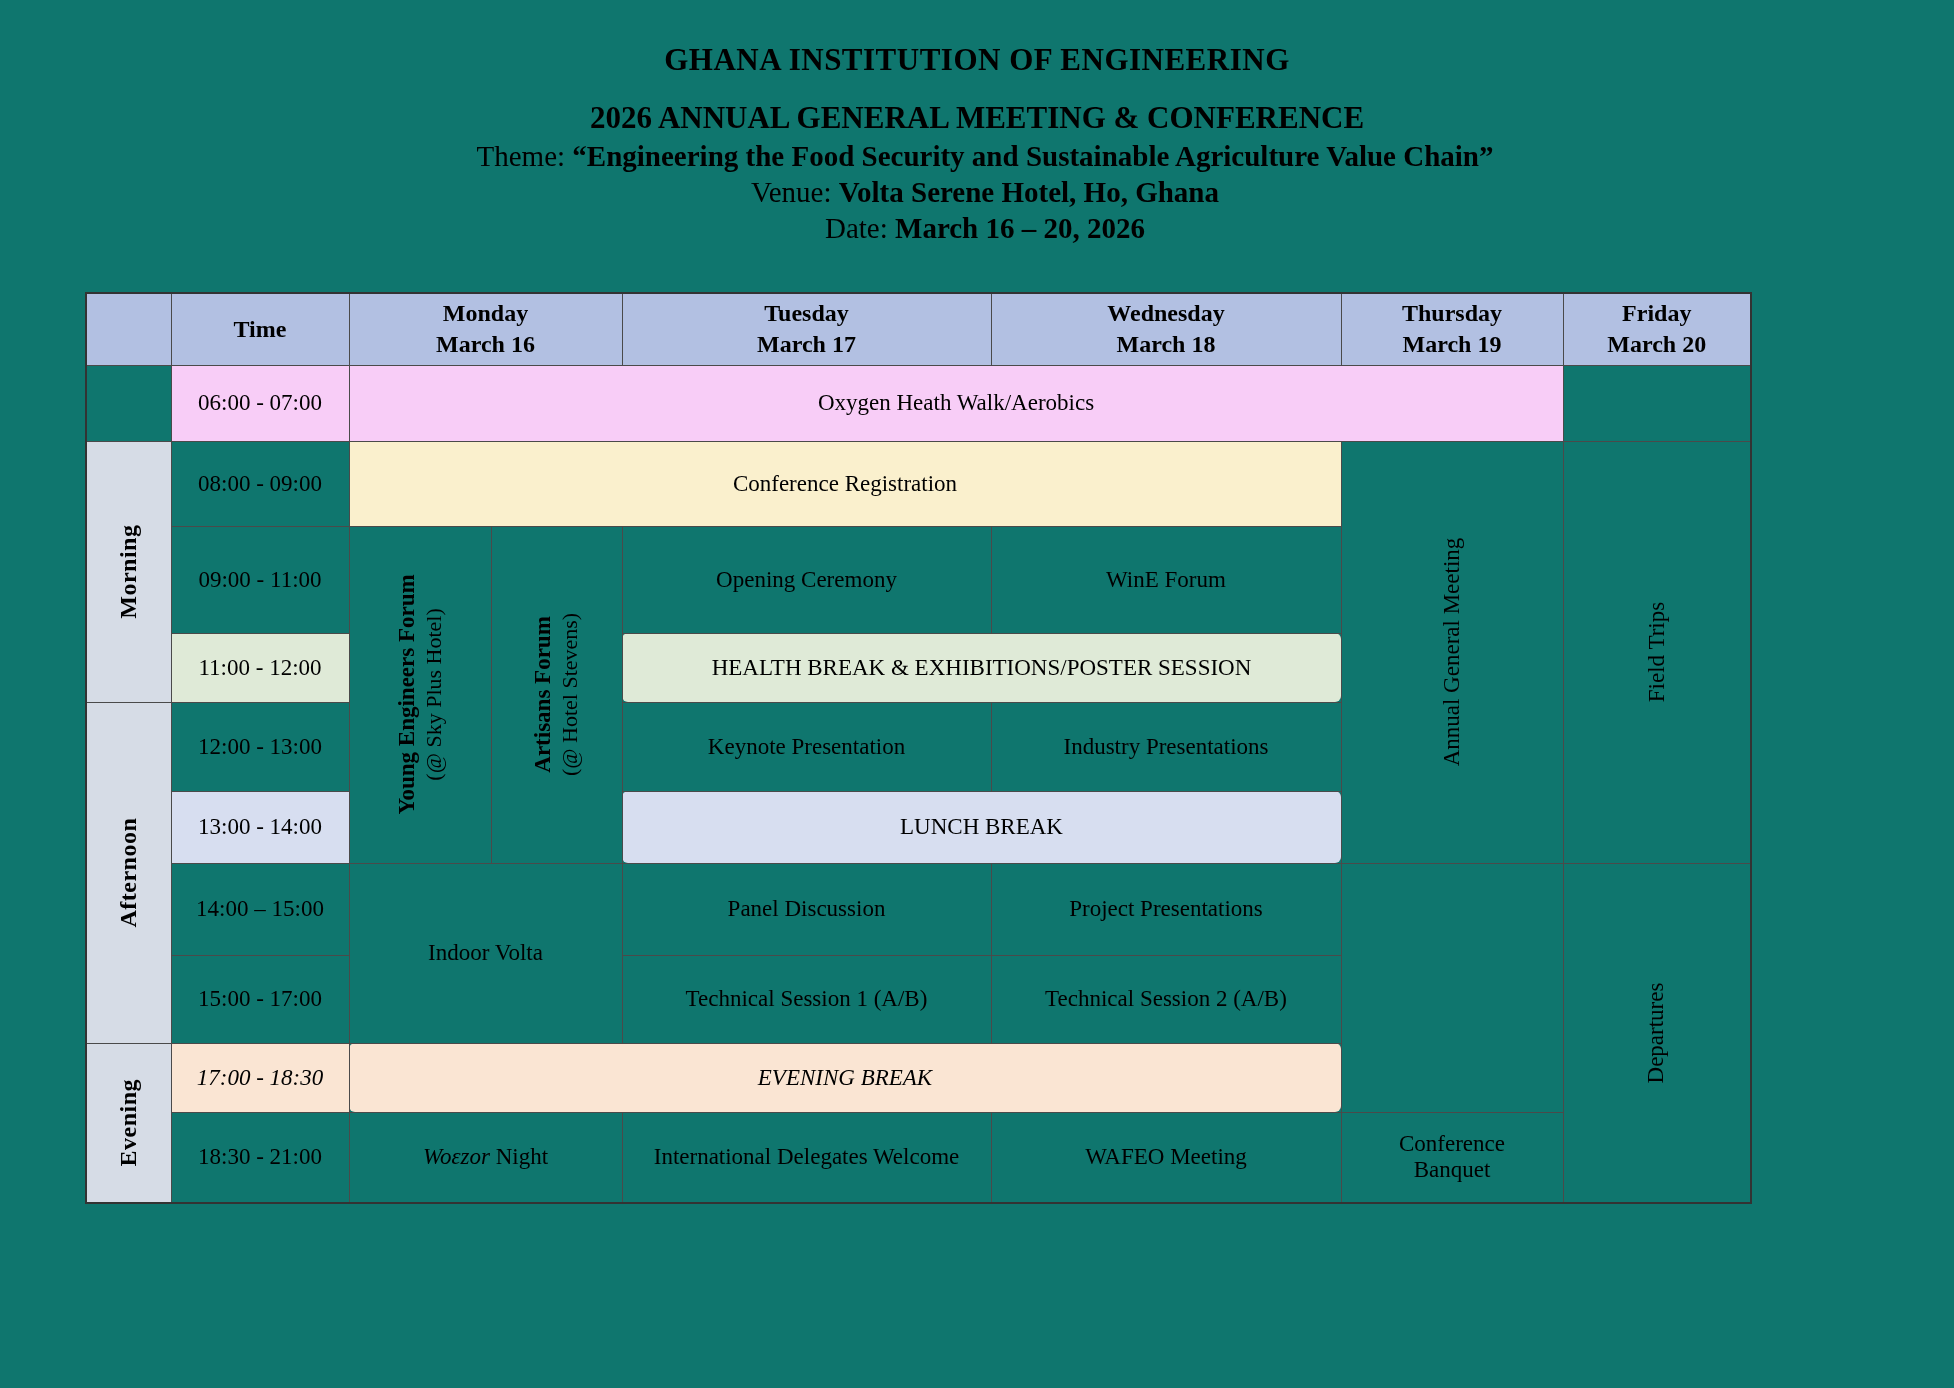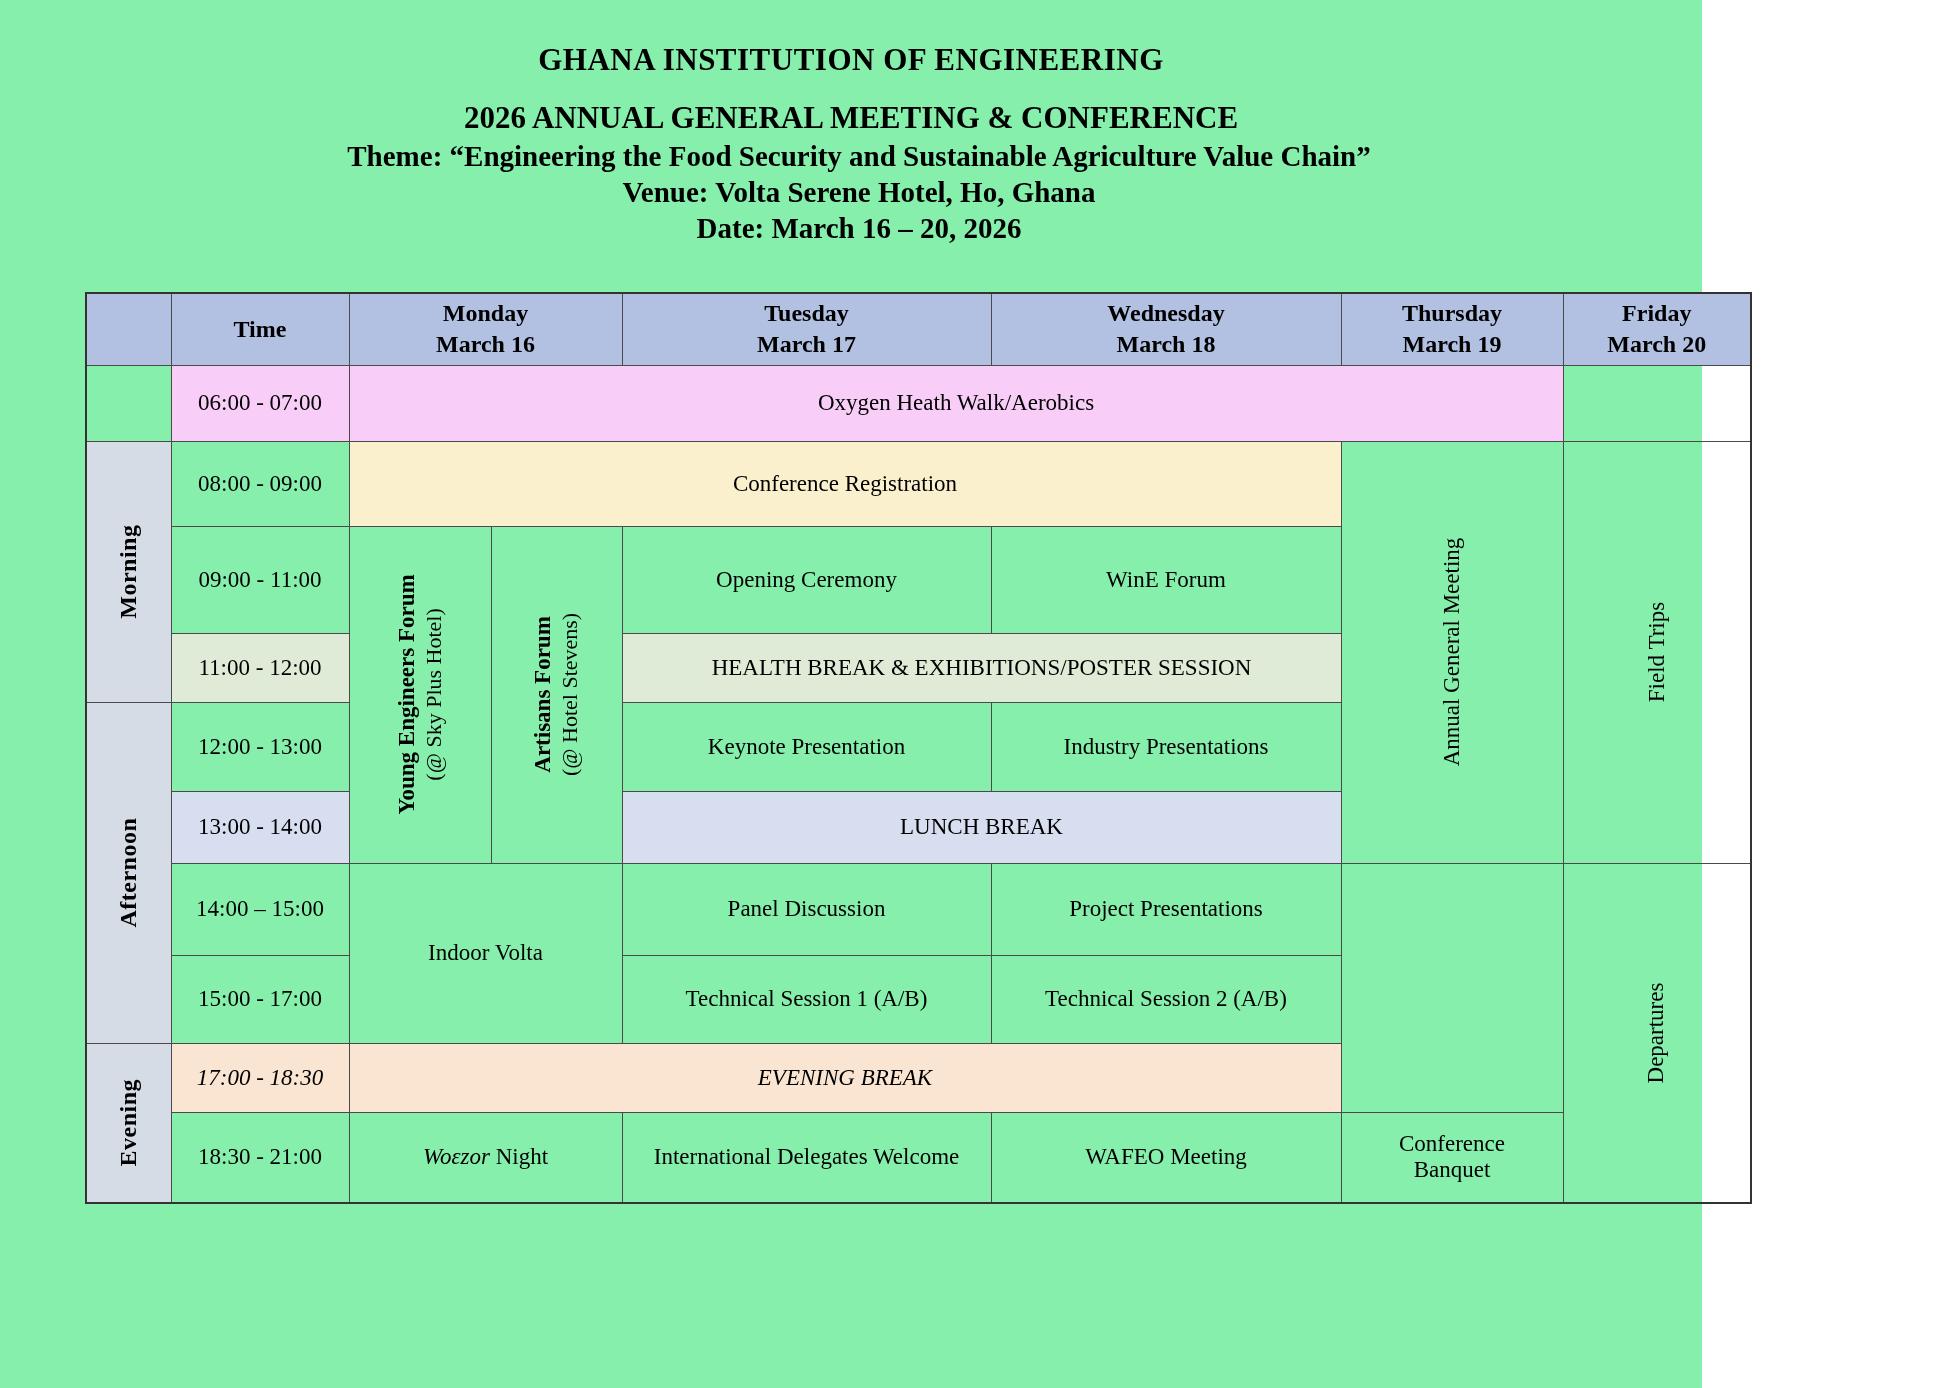--- a/index.html
+++ b/index.html
@@ -3,28 +3,28 @@
 <meta charset="utf-8">
 <style>
   * { margin:0; padding:0; box-sizing:border-box; }
   html,body { background:#ffffff; }
   body {
     width:1954px; height:1388px;
     font-family:"Liberation Serif","DejaVu Serif",serif;
     color:var(--text,#000);
     overflow:hidden;
   }
-  .page { width:1702px; height:1388px; background:#86efac; }
+  .page { width:1954px; height:1388px; background:#0f766e; }
 
   
   .titles { width:100%; text-align:center; padding-top:42px; }
   .t-org   { font-size:31px; font-weight:bold; letter-spacing:.5px; margin-bottom:22px; }
   .t-event { font-size:31px; font-weight:bold; margin-bottom:2px; }
   .t-line  { font-size:29px; line-height:36px; }
-  .t-line .lbl { font-weight:bold;margin-left:16px; }
+  .t-line .lbl { font-weight:normal;margin-left:16px; }
   .t-line .val { font-weight:bold; }
 
   
   table.sched {
     table-layout:fixed; border-collapse:collapse;
     width:1665px; margin:46px 0 0 85px;
     border:2.5px solid #333;
   }
   .sched th, .sched td {
     border:1.6px solid var(--border,#4a4a4a);
@@ -38,21 +38,21 @@
 
   .time-cell { padding:2px 6px; white-space:nowrap; }
 
   .c-pink     { background:var(--pink,#f8cdf7);margin-top:8px; }
   .c-cream    { background:var(--cream,#faf0cd); }
   .c-green    { background:var(--green,#dfead7); }
   .c-lavender { background:var(--lavender,#d7def0); }
   .c-peach    { background:var(--peach,#fae5d3);font-style:italic; }
   .c-section  { background:var(--section-gray,#d6dce6); }
 
-  .bold { font-weight:bold; }
+  .bold { font-weight:bold;border-radius:6px; }
   .it   { font-style:italic;text-align:right; }
 
   
   td.vert { position:relative; padding:0; }
   td.vert .vbox {
     position:absolute; inset:0;
     display:flex; align-items:center; justify-content:center;
   }
   .vwrap { transform:rotate(-90deg); white-space:nowrap; line-height:1.22; }
   .vwrap .vline { display:block; text-align:center; }

